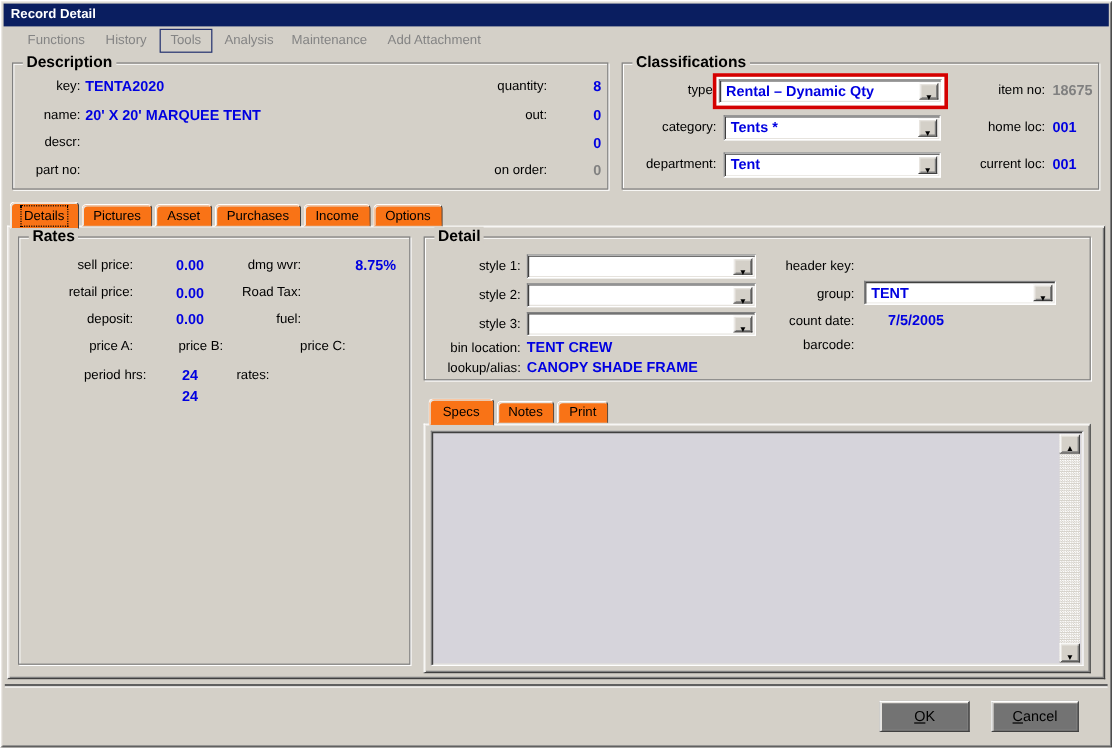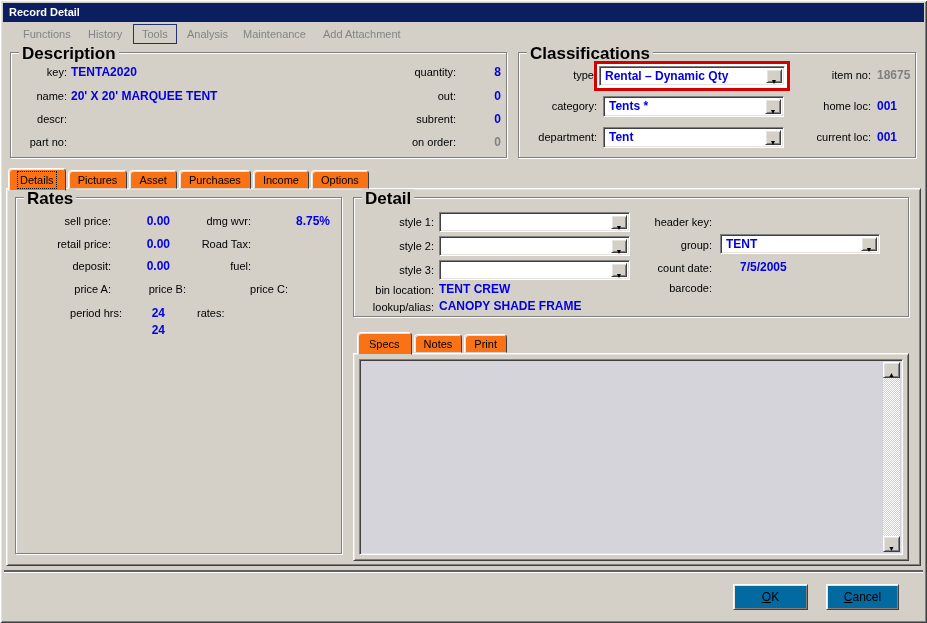--- a/index.html
+++ b/index.html
@@ -7,21 +7,21 @@
   .window{position:relative;width:927px;height:623px;background:#d4d0c8;
     box-shadow:inset 1px 1px 0 #ffffff,inset -1px -1px 0 #404040,inset 2px 2px 0 #e6e3de,inset -2px -2px 0 #808080;
     overflow:hidden;}
   .titlebar{position:absolute;left:3px;top:3px;right:3px;height:19px;background:#0a1e60;color:#fff;
     font-size:11px;font-weight:bold;line-height:19px;padding-left:6px;}
   .menubar{position:absolute;left:3px;top:22px;right:3px;height:24px;}
   .menu-item{position:absolute;top:5px;font-size:11px;color:#848484;line-height:14px;}
   .menu-item.boxed{border:1px solid #22306e;padding:2px 8px;top:2px;}
   
   .groupbox{position:absolute;border:1px solid #808080;box-shadow:1px 1px 0 #ffffff,inset 1px 1px 0 #ffffff;}
-  .legend{position:absolute;top:-9px;left:8px;background:#d4d0c8;padding:0 3px;font-size:17px;font-weight:bold;color:#000;}
+  .legend{position:absolute;top:-9px;left:8px;background:#d4d0c8;padding:0 3px;font-size:13px;font-weight:bold;color:#000;}
   .lbl{position:absolute;font-size:11px;color:#000;line-height:15px;}
   .r{text-align:right;}
   .val{position:absolute;font-size:12px;font-weight:bold;color:#0000e0;line-height:15px;}
   .val.gray{color:#808080;}
   .combo{position:absolute;background:#ffffff;border:1px solid;border-color:#808080 #ffffff #ffffff #808080;
     box-shadow:inset 1px 1px 0 #404040,inset -1px -1px 0 #e6e3de;}
   .combo .txt{position:absolute;left:5px;top:2px;font-size:12px;font-weight:bold;color:#0000e0;line-height:15px;white-space:nowrap;}
   .combo-btn{position:absolute;top:2px;right:2px;bottom:2px;width:16px;background:#d4d0c8;
     border:1px solid;border-color:#ffffff #404040 #404040 #ffffff;box-shadow:inset 1px 1px 0 #e6e3de,inset -1px -1px 0 #808080;
     text-align:center;}
@@ -39,21 +39,21 @@
   
   .textarea{position:absolute;background:#d6d4db;border:1px solid;border-color:#808080 #ffffff #ffffff #808080;
     box-shadow:inset 1px 1px 0 #404040,inset -1px -1px 0 #e6e3de;}
   .vscroll{position:absolute;top:2px;right:2px;bottom:2px;width:17px;
     background:repeating-conic-gradient(#ffffff 0% 25%,#d4d0c8 0% 50%) 0 0/2px 2px;}
   .scroll-btn{position:absolute;left:0;width:17px;height:16px;background:#d4d0c8;
     border:1px solid;border-color:#ffffff #404040 #404040 #ffffff;box-shadow:inset 1px 1px 0 #e6e3de,inset -1px -1px 0 #808080;
     text-align:center;}
   .scroll-btn span{font-size:7px;line-height:14px;color:#000;}
   .divider{position:absolute;left:4px;right:4px;top:570px;height:0;border-top:2px solid #5f5f5f;border-bottom:1px solid #ffffff;}
-  .btn{position:absolute;height:26px;background:#0369a1;border:1px solid;border-color:#ffffff #404040 #404040 #ffffff;
+  .btn{position:absolute;height:26px;background:#737373;border:1px solid;border-color:#ffffff #404040 #404040 #ffffff;
     box-shadow:inset 1px 1px 0 #e6e3de,inset -1px -1px 0 #808080;font-size:12px;color:#000;
     display:flex;align-items:center;justify-content:center;}
   .btn .accel{text-decoration:underline;}
 </style>
 </head>
 <body>
 
 <div class="window">
 
   <div class="titlebar">
@@ -74,21 +74,20 @@
     <span class="lbl r" style="left:0;top:12px;width:56px;">key:</span>
     <span class="val" style="left:60px;top:12px;">TENTA2020</span>
     <span class="lbl r" style="left:0;top:36px;width:56px;">name:</span>
     <span class="val" style="left:60px;top:36px;">20' X 20' MARQUEE TENT</span>
     <span class="lbl r" style="left:0;top:59px;width:56px;">descr:</span>
     <span class="lbl r" style="left:0;top:82px;width:56px;">part no:</span>
     <span class="lbl r" style="left:285px;top:12px;width:160px;">quantity:</span>
     <span class="val r" style="left:450px;top:12px;width:40px;">8</span>
     <span class="lbl r" style="left:285px;top:36px;width:160px;">out:</span>
     <span class="val r" style="left:450px;top:36px;width:40px;">0</span>
-    <span class="lbl r" style="left:285px;top:59px;width:160px;">subrent:</span>
     <span class="val r" style="left:450px;top:59px;width:40px;">0</span>
     <span class="lbl r" style="left:285px;top:82px;width:160px;">on order:</span>
     <span class="val gray r" style="left:450px;top:82px;width:40px;">0</span>
   </div>
 
   <div class="groupbox" style="left:518px;top:52px;width:398px;height:106px;">
     <span class="legend">Classifications</span>
 
     <span class="lbl r" style="left:0;top:15px;width:78px;">type:</span>
     <div class="hl-red" style="left:75px;top:8px;width:196px;height:30px;">

